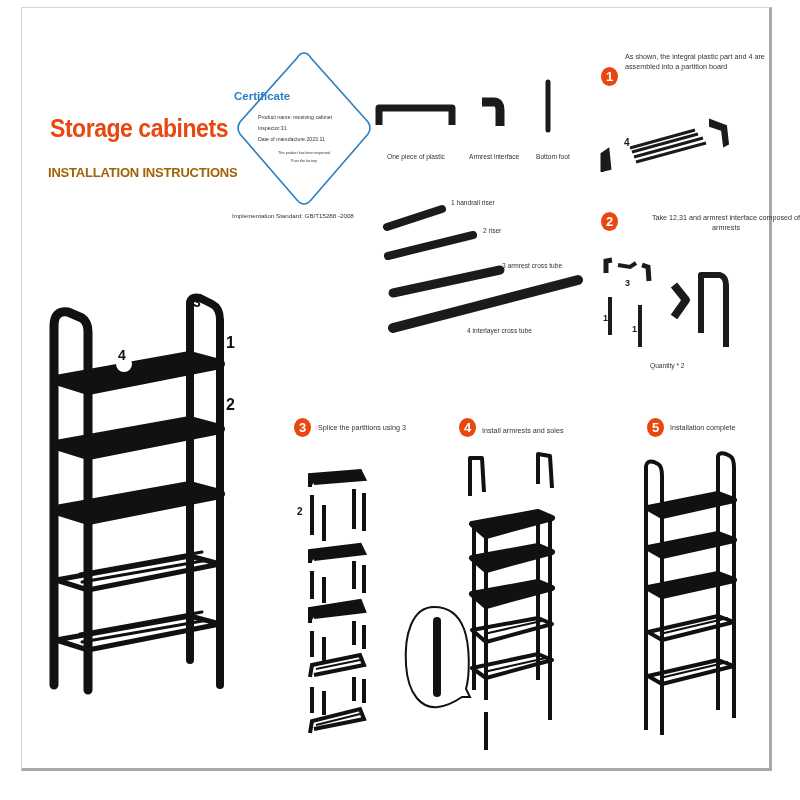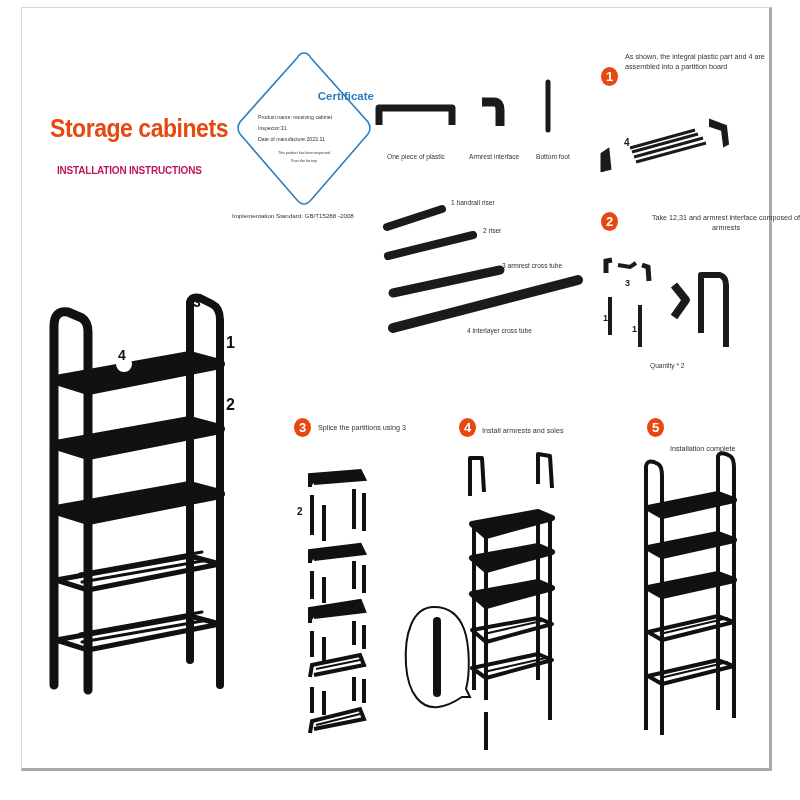--- a/index.html
+++ b/index.html
@@ -1,23 +1,23 @@
 <!DOCTYPE html>
 <html><head>
 <meta charset="utf-8">
 <style>
   html, body { margin: 0; padding: 0; background: #ffffff; }
   body { width: 800px; height: 800px; position: relative; overflow: hidden; font-family: "Liberation Sans", sans-serif; }
   .sheet { position: absolute; left: 21px; top: 7px; width: 751px; height: 764px; border-left: 1px solid #d6d6d6; border-top: 1px solid #d6d6d6; border-right: 3px solid #a9a9a9; border-bottom: 3px solid #a9a9a9; box-sizing: border-box; background: #fff; }
   .abs { position: absolute; }
   .title { left: 50px; top: 114px; font-size: 25px; font-weight: bold; color: #e8470f; letter-spacing: -0.5px; white-space: nowrap; transform: scaleX(0.92); transform-origin: left top; }
-  .subtitle { left: 57px; top: 165px; font-size: 10px; font-weight: bold; color: #be185d; white-space: nowrap; letter-spacing: -0.2px; }
+  .subtitle { left: 48px; top: 165px; font-size: 13px; font-weight: bold; color: #a16207; white-space: nowrap; letter-spacing: -0.2px; }
   .cert { left: 234px; top: 50px; width: 140px; height: 160px; }
   .cert-text { position: absolute; color: #2a7fc2; }
-  .cert-title { left: 0; width: 140px; top: 40px; text-align: right; font-weight: bold; font-size: 11.5px; }
+  .cert-title { left: 0; width: 140px; top: 40px; text-align: left; font-weight: bold; font-size: 11.5px; }
   .cert-line { left: 24px; font-size: 5.2px; color: #333; white-space: nowrap; }
   .cert-small { left: 0; width: 140px; text-align: center; font-size: 3.6px; color: #333; }
   .std { left: 232px; top: 212px; font-size: 6.2px; color: #333; white-space: nowrap; }
   .part-label { font-size: 6.6px; color: #333; white-space: nowrap; }
   .step-badge { width: 17px; height: 19px; border-radius: 50%; background: #e8470f; color: #fff; font-weight: bold; font-size: 13px; line-height: 19px; text-align: center; }
   .step-text { font-size: 7.2px; color: #333; line-height: 10px; }
   svg { position: absolute; overflow: visible; }
 </style>
 </head>
 <body>
@@ -170,21 +170,21 @@
     <path d="M10 180 L76 168 L90 174 L24 192 Z"></path>
     <line x1="22" y1="184" x2="84" y2="170" stroke-width="2"></line>
     <path d="M10 218 L76 204 L90 210 L24 228 Z"></path>
     <line x1="22" y1="222" x2="84" y2="208" stroke-width="2"></line>
     <line x1="24" y1="262" x2="24" y2="300"></line>
     <line x1="88" y1="232" x2="88" y2="270"></line>
   </g>
 </svg>
 
 <div class="abs step-badge" style="left:647px;top:418px;">5</div>
-<div class="abs step-text" style="left:670px;top:444px;white-space:nowrap;">Installation complete</div>
+<div class="abs step-text" style="left:670px;top:423px;white-space:nowrap;">Installation complete</div>
 <svg style="left:638px;top:450px;" width="110" height="290">
   <g stroke="#111" fill="none" stroke-width="4" stroke-linejoin="round">
     <path d="M8 280 L8 16 Q9 10 16 12 L20 14 Q24 16 24 26 L24 285"></path>
     <path d="M80 260 L80 6 Q81 2 88 4 L92 6 Q96 8 96 18 L96 268"></path>
     <path d="M10 58 L80 44 L96 50 L24 66 Z" fill="#111" stroke-width="6"></path>
     <path d="M10 98 L80 84 L96 90 L24 106 Z" fill="#111" stroke-width="6"></path>
     <path d="M10 138 L80 124 L96 130 L24 146 Z" fill="#111" stroke-width="6"></path>
     <path d="M10 182 L80 166 L96 172 L24 190 Z"></path>
     <line x1="22" y1="184" x2="90" y2="168" stroke-width="2"></line>
     <path d="M10 226 L80 210 L96 216 L24 234 Z"></path>

